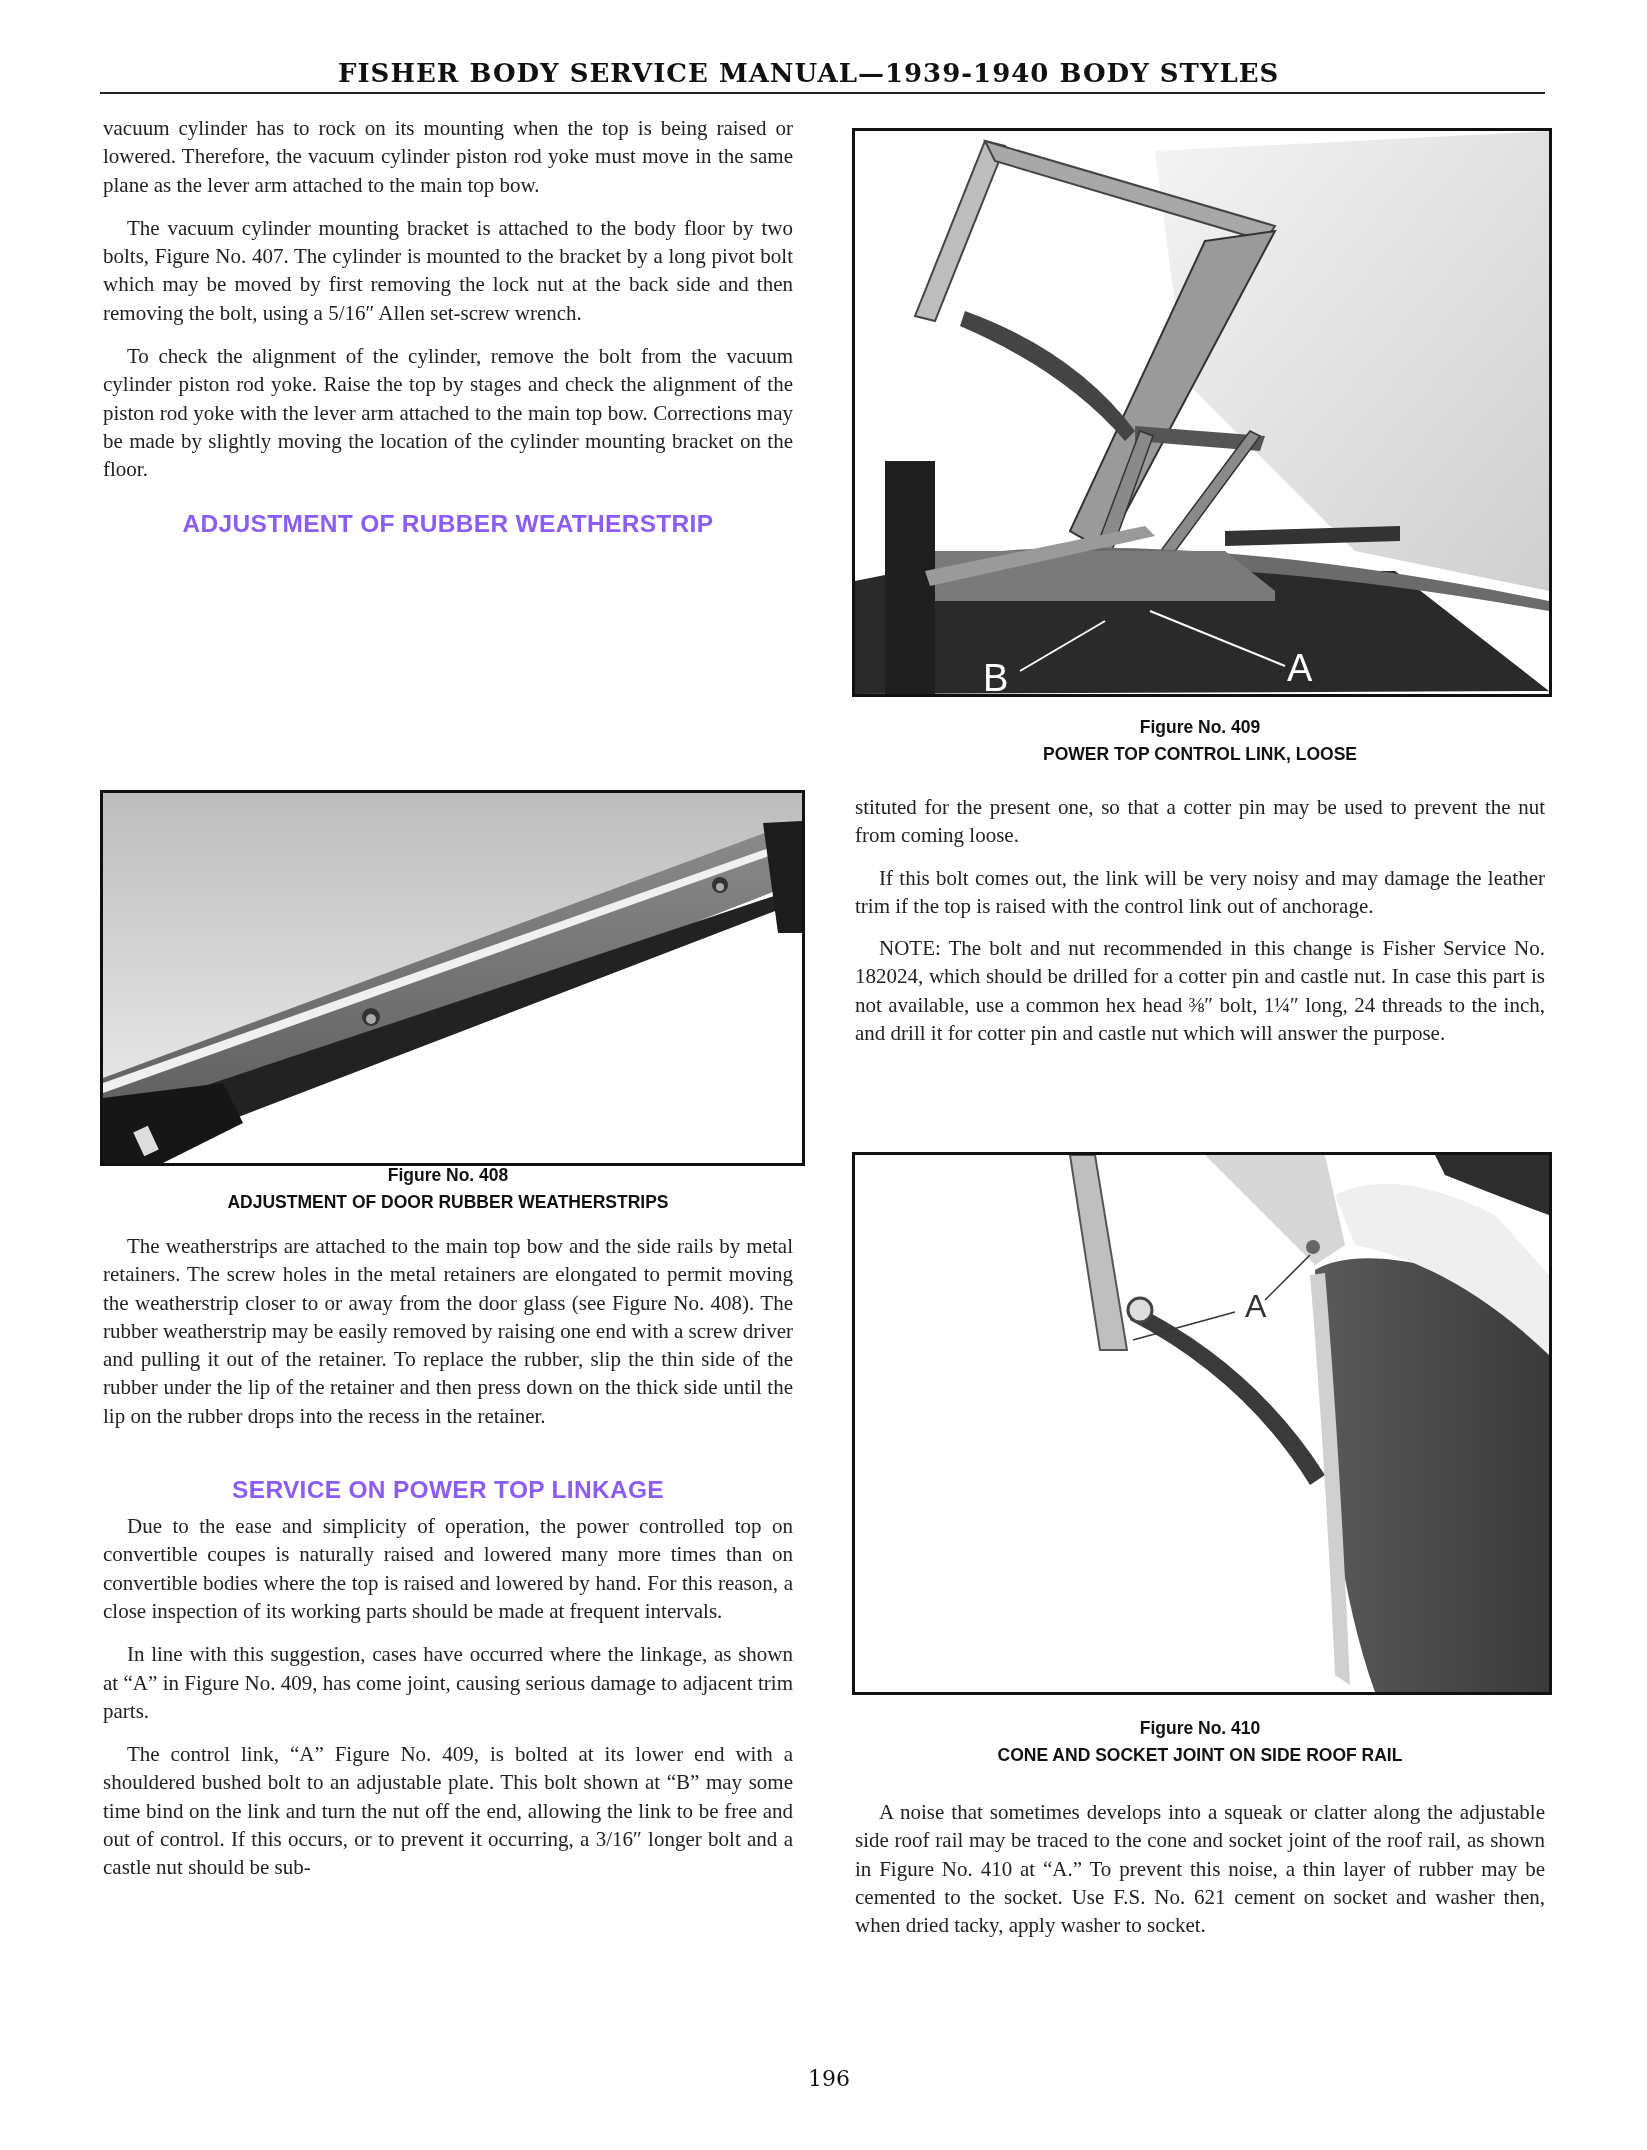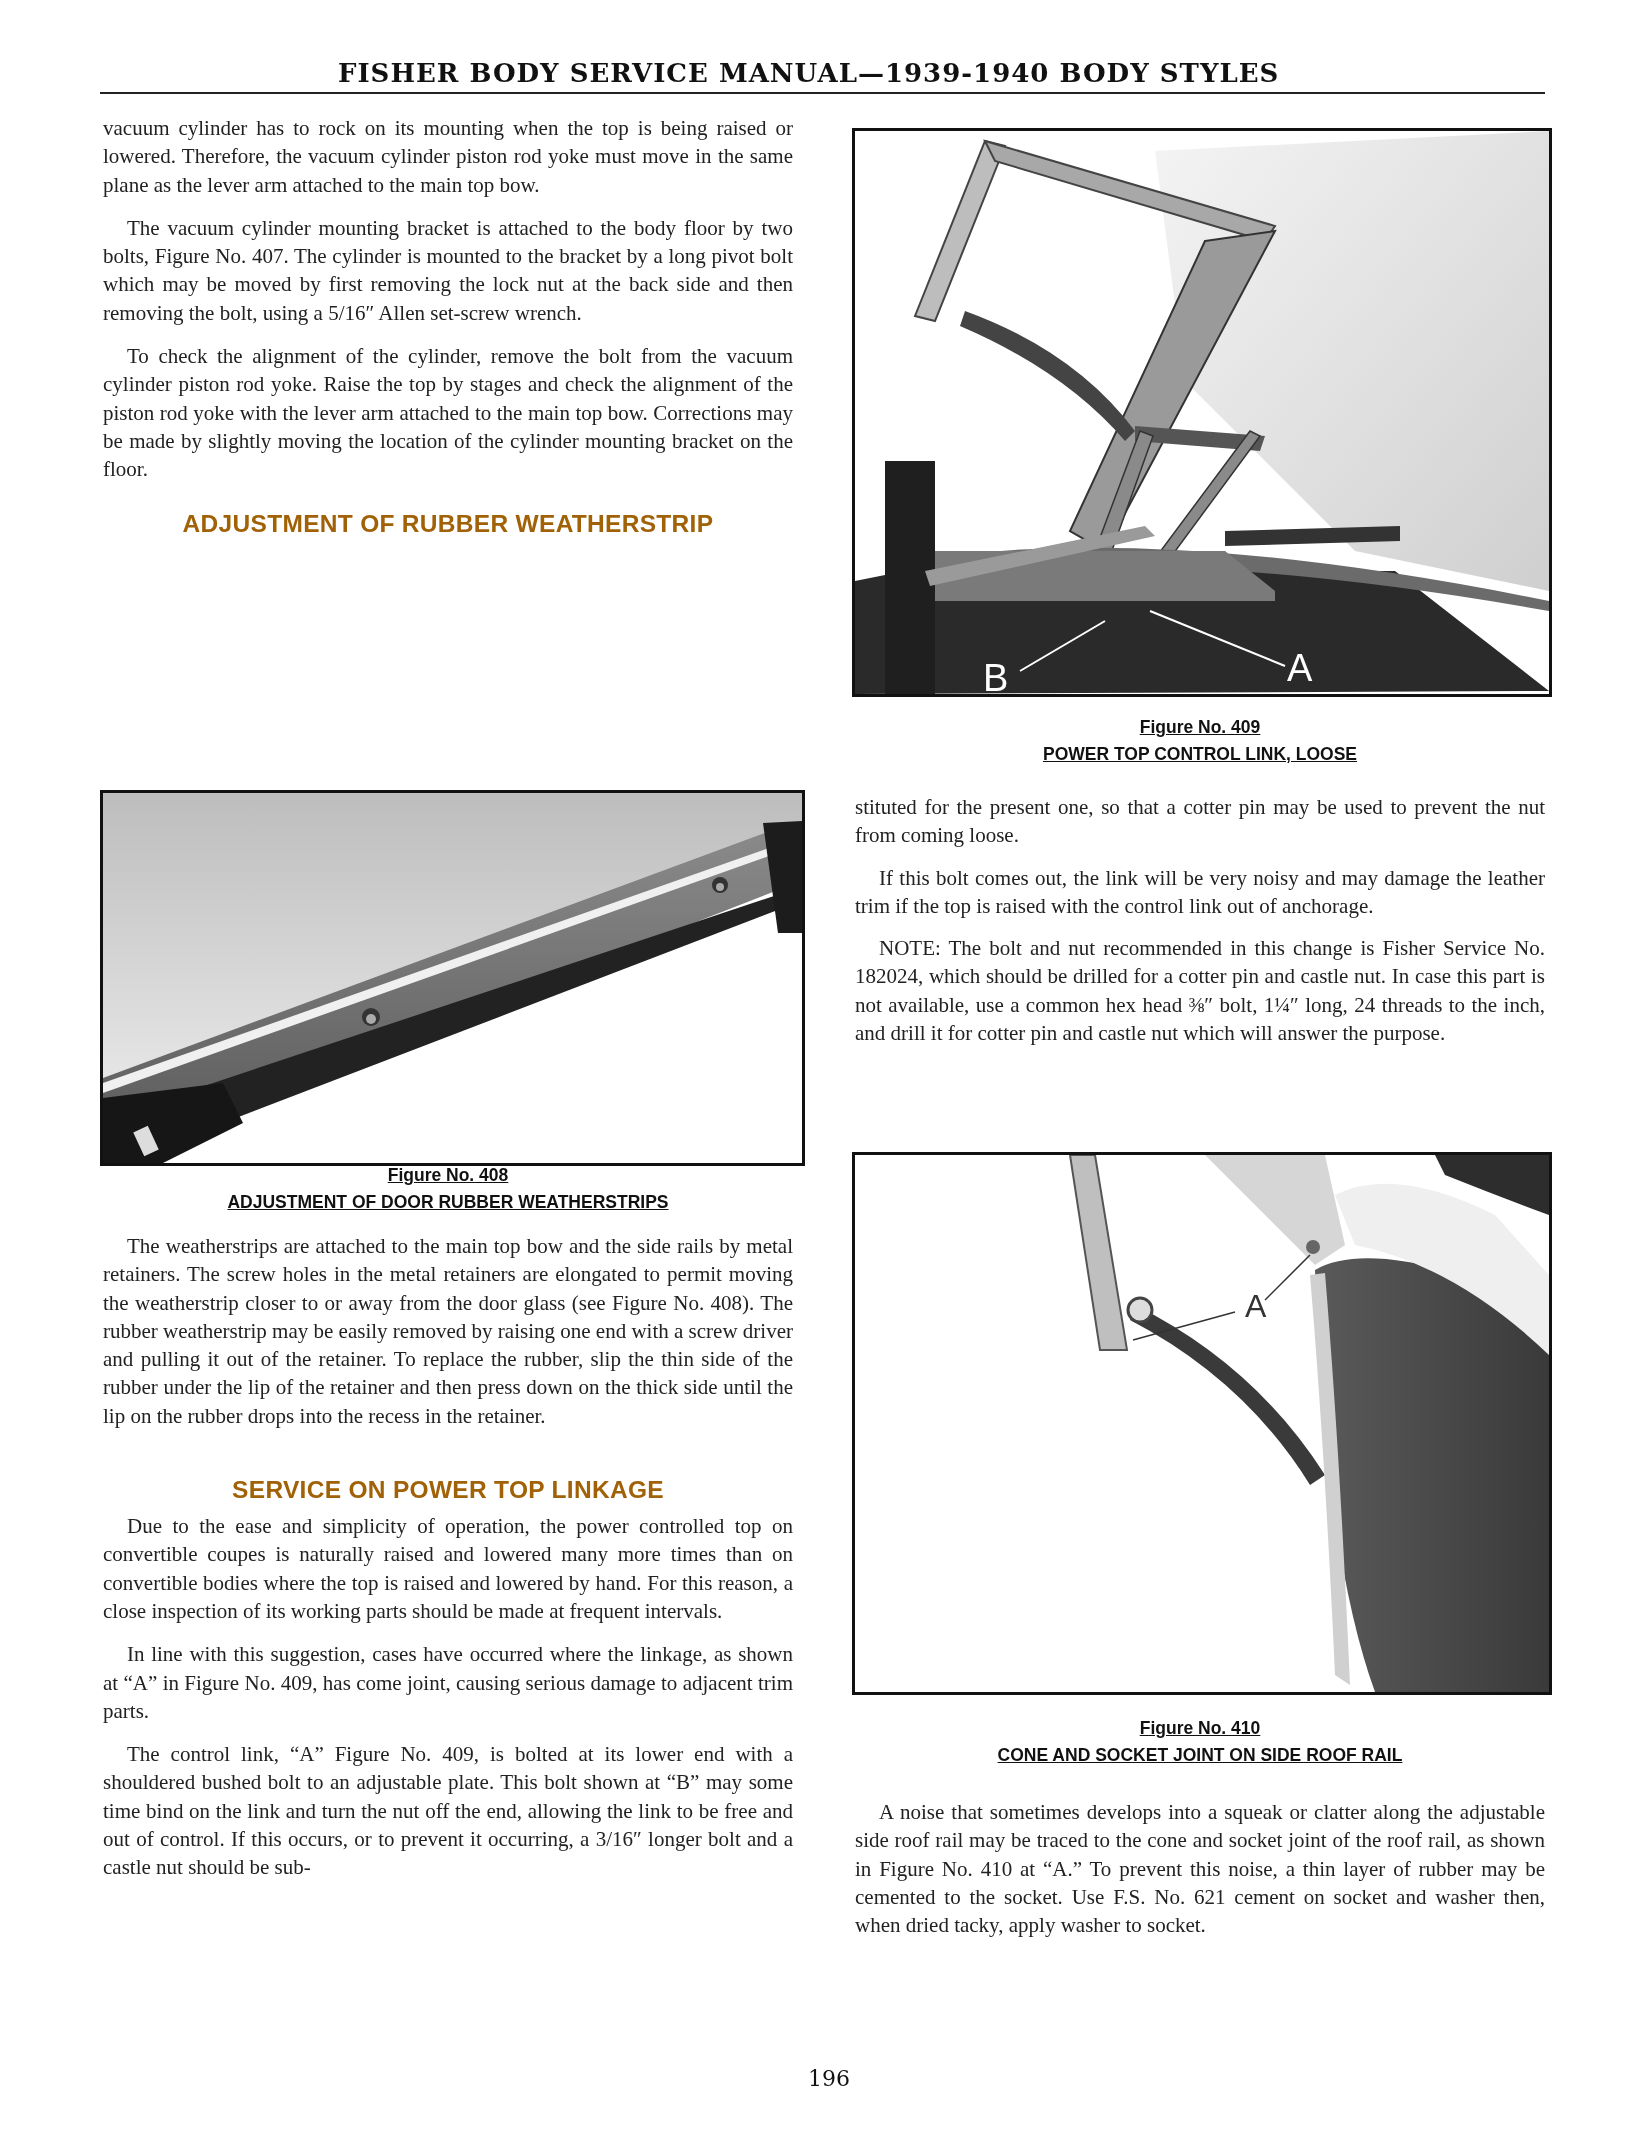--- a/index.html
+++ b/index.html
@@ -4,22 +4,22 @@
 <style>
   html, body { margin:0; padding:0; background:#ffffff; }
   body { width:1647px; height:2150px; position:relative; overflow:hidden; color:#1a1a1a; font-family:"Liberation Serif", serif; }
   .running-head { position:absolute; left:338px; top:58px; font-family:"DejaVu Serif", serif; font-weight:bold; font-size:26px; letter-spacing:1px; color:#111; white-space:nowrap; }
   .head-rule { position:absolute; left:100px; top:92px; width:1445px; height:2px; background:#222; }
   .col { position:absolute; width:690px; }
   .col-left { left:103px; }
   .col-right { left:855px; }
   p { margin:0; font-size:21px; line-height:28.3px; text-align:justify; color:#222; }
   p.ind { text-indent:24px; }
-  .sec { font-family:"Liberation Sans", sans-serif; font-weight:bold; font-size:24.5px; text-align:center; margin:0; letter-spacing:0.3px; color:#a16207; }
-  .fig-cap { font-family:"Liberation Sans", sans-serif; font-weight:bold; font-size:17.5px; text-align:center; line-height:27px; color:#111;text-decoration:underline; }
+  .sec { font-family:"Liberation Sans", sans-serif; font-weight:bold; font-size:24.5px; text-align:center; margin:0; letter-spacing:0.3px; color:#8b5cf6; }
+  .fig-cap { font-family:"Liberation Sans", sans-serif; font-weight:bold; font-size:17.5px; text-align:center; line-height:27px; color:#111; }
   .fig { position:absolute; border:3px solid #111; background:#fff; overflow:hidden; }
   .page-num { position:absolute; left:808px; top:2066px; font-family:"DejaVu Serif", serif; font-size:22px; color:#111; }
   svg { display:block; }
 </style>
 </head>
 <body>
 
 <div class="running-head">FISHER BODY SERVICE MANUAL—1939-1940 BODY STYLES</div>
 <div class="head-rule"></div>
 

